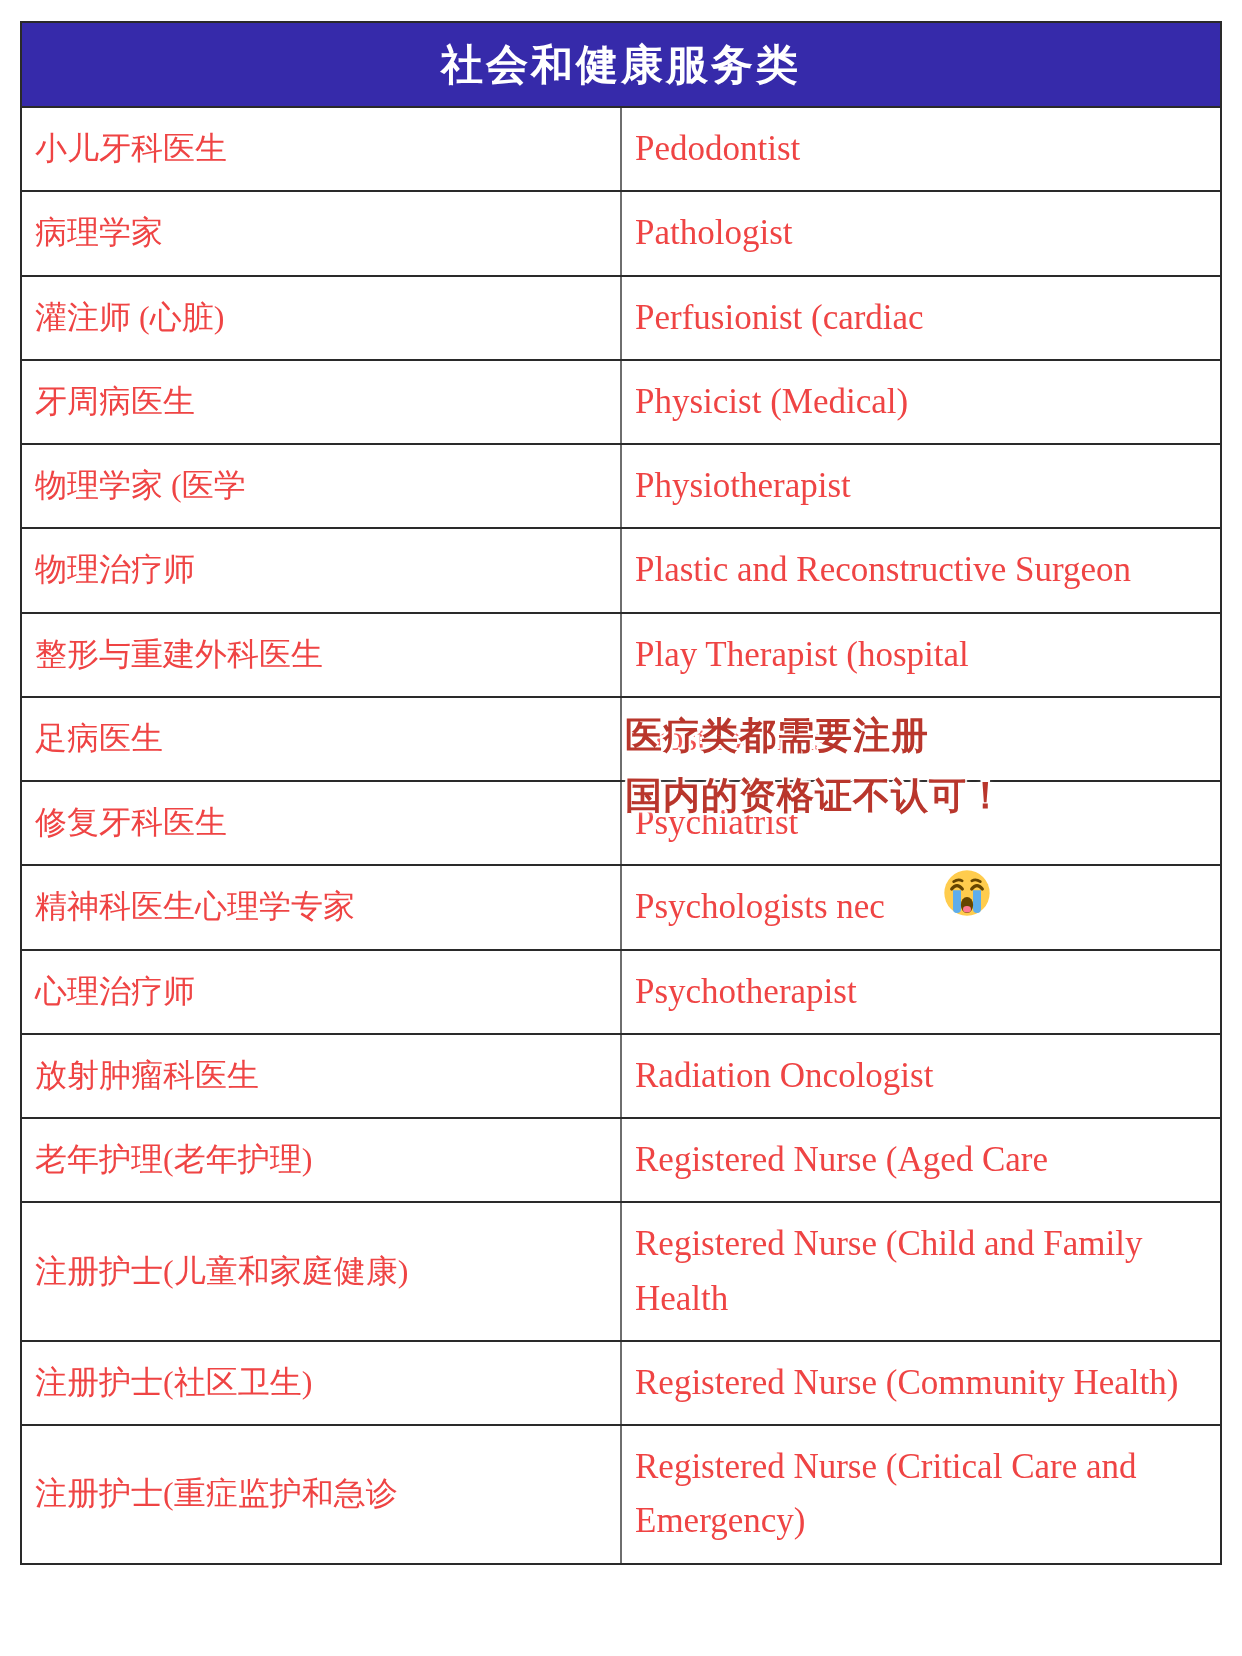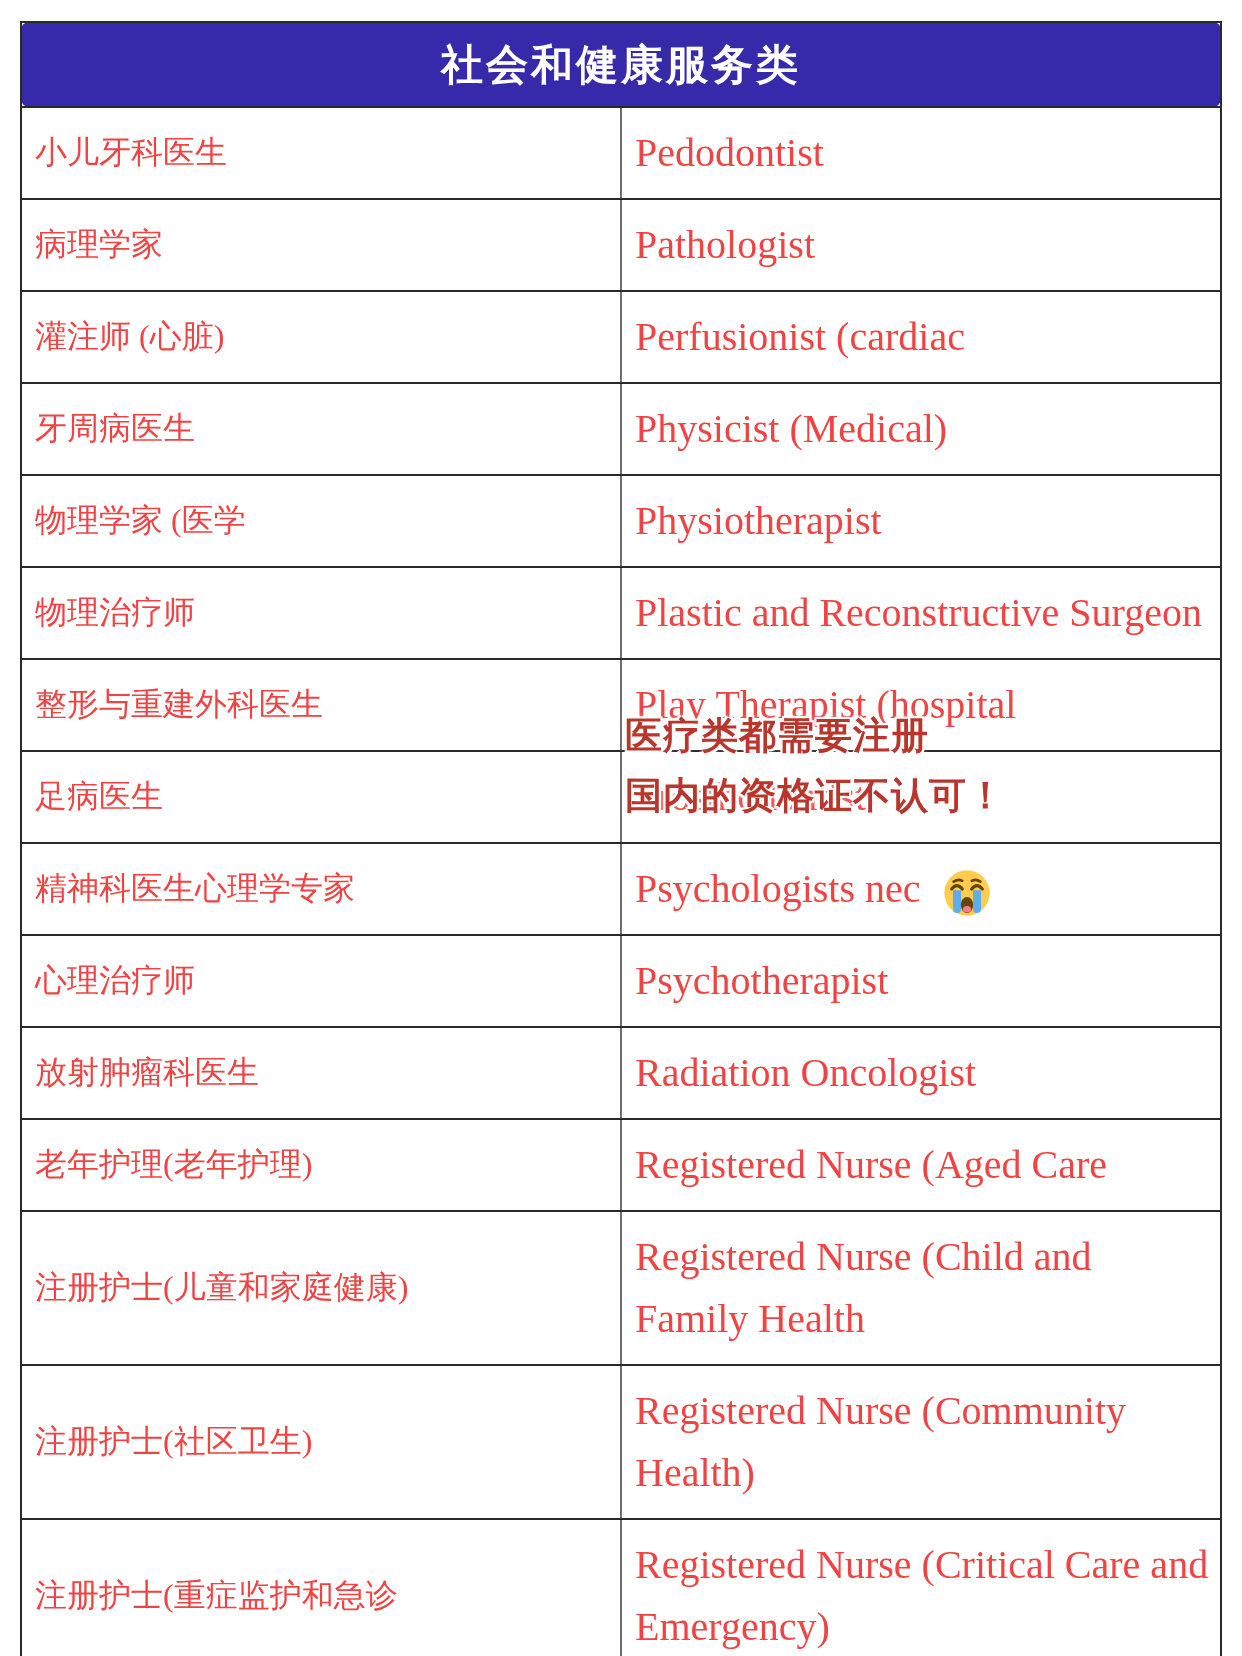--- a/index.html
+++ b/index.html
@@ -27,33 +27,32 @@
   table.jobs th.header-cell {
     height: 85px;
     color: #ffffff;
     font-family: "Liberation Sans", "DejaVu Sans", sans-serif;
     font-weight: 700;
     font-size: 42px;
     letter-spacing: 3px;
     text-align: center;
     vertical-align: middle;
     border-bottom: 2px solid #2a2a2a;
-    border-radius: 8px;
   }
   table.jobs td { background: #ffffff; vertical-align: middle; color: #ef4444; }
   table.jobs td.zh {
     width: 423px;
     font-size: 32px;
     padding: 14px 4px 14px 13px;
     white-space: nowrap;
     border-right: 2px solid #6e6e6e;
   }
   table.jobs td.en {
     width: 779px;
-    font-size: 40px;
+    font-size: 35px;
     padding: 14px 8px 14px 13px;
     line-height: 1.55;
     white-space: pre-line;
     font-family: Liberation Serif, serif;
   }
   tr.job-row { height: 72px; }
   .annotation {
     position: absolute;
     left: 625px; top: 706px;
     width: 580px;
@@ -113,20 +112,24 @@
         </tr>
         <tr class="job-row">
           <td class="zh">整形与重建外科医生</td>
           <td class="en">Play Therapist (hospital</td>
         </tr>
         <tr class="job-row">
           <td class="zh">足病医生</td>
           <td class="en">Prosthodontist</td>
         </tr>
         <tr class="job-row">
+          <td class="zh">修复牙科医生</td>
+          <td class="en">Psychiatrist</td>
+        </tr>
+        <tr class="job-row">
           <td class="zh">精神科医生心理学专家</td>
           <td class="en">Psychologists nec</td>
         </tr>
         <tr class="job-row">
           <td class="zh">心理治疗师</td>
           <td class="en">Psychotherapist</td>
         </tr>
         <tr class="job-row">
           <td class="zh">放射肿瘤科医生</td>
           <td class="en">Radiation Oncologist</td>

